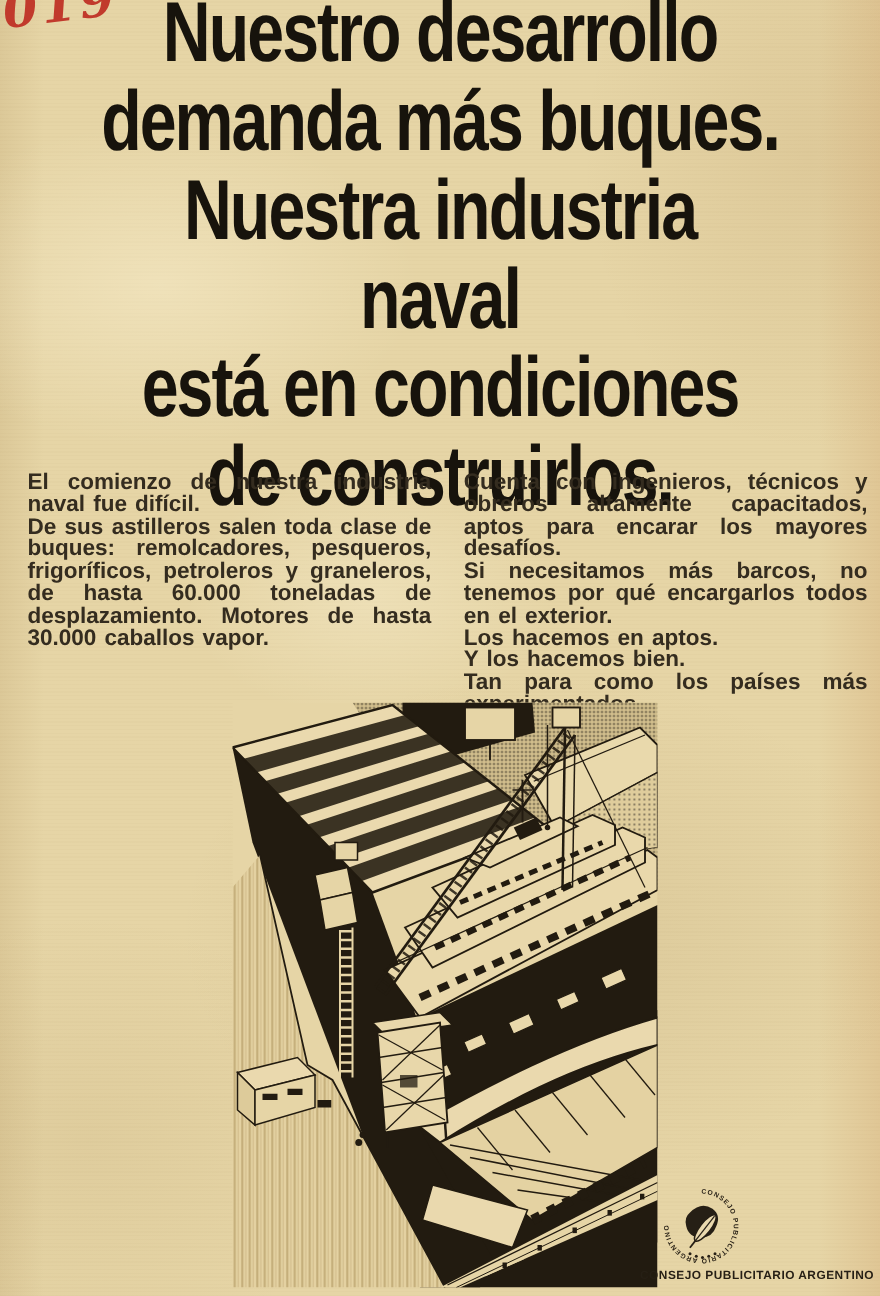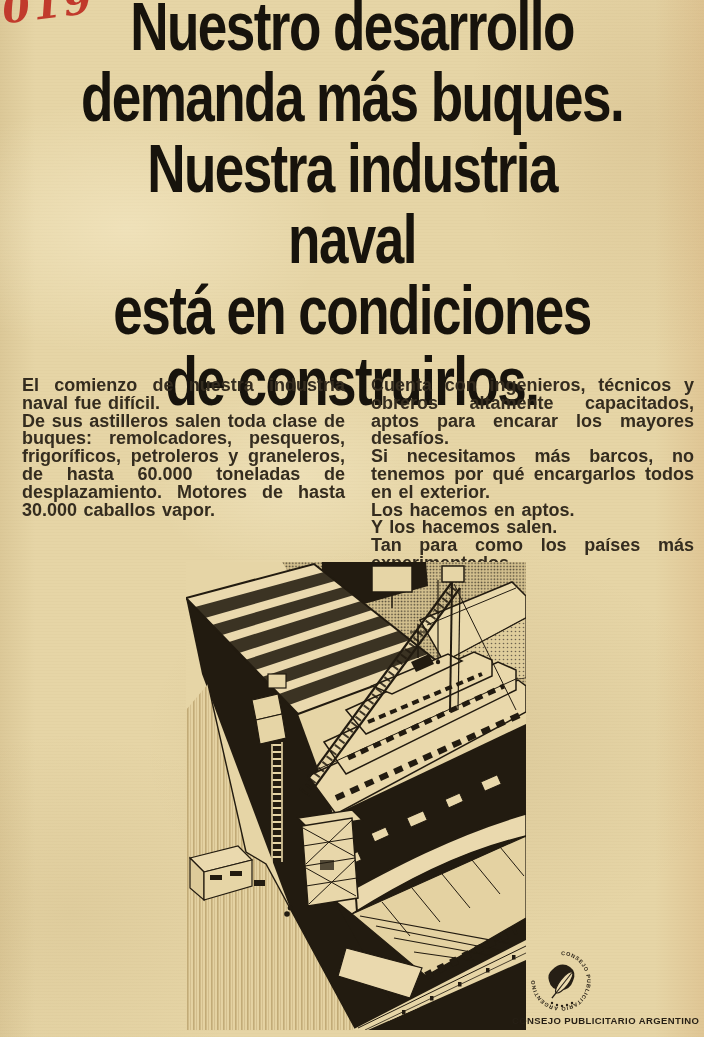--- a/index.html
+++ b/index.html
@@ -79,21 +79,21 @@
 
   <div class="body-copy">
     <div class="col">
       <p>El comienzo de nuestra industria naval fue difícil.</p>
       <p>De sus astilleros salen toda clase de buques: remolcadores, pesqueros, frigoríficos, petroleros y graneleros, de hasta 60.000 toneladas de desplazamiento. Motores de hasta 30.000 caballos vapor.</p>
     </div>
     <div class="col">
       <p>Cuenta con ingenieros, técnicos y obreros altamente capacitados, aptos para encarar los mayores desafíos.</p>
       <p>Si necesitamos más barcos, no tenemos por qué encargarlos todos en el exterior.</p>
       <p>Los hacemos en aptos.</p>
-      <p>Y los hacemos salen.</p>
+      <p>Y los hacemos bien.</p>
       <p>Tan para como los países más experimentados.</p>
     </div>
   </div>
 
   <div class="illustration">
     <svg width="340" height="468" viewBox="0 0 340 468" xmlns="http://www.w3.org/2000/svg">
       <defs>
         <pattern id="dots" width="3.2" height="3.2" patternUnits="userSpaceOnUse">
           <rect width="3.2" height="3.2" fill="#d3c08e"></rect>
           <circle cx="1.2" cy="1.2" r="0.85" fill="#4e4534"></circle>

